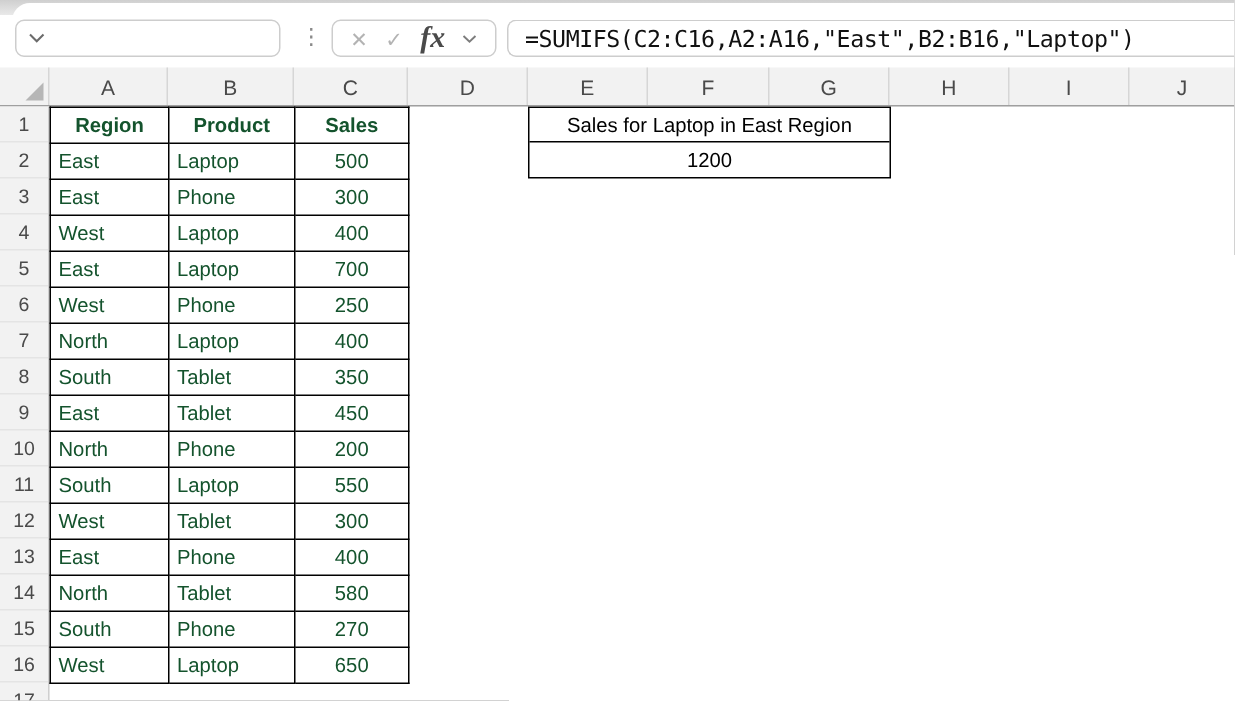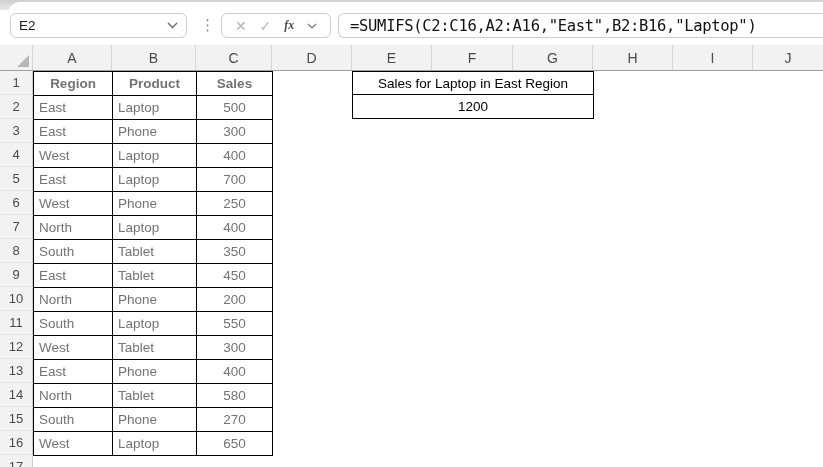--- a/index.html
+++ b/index.html
@@ -23,21 +23,21 @@
   .kebab{ position:absolute; left:200px; top:12px; width:14px; height:26px;
     color:#8a8a8a; font-size:15px; line-height:26px; text-align:center; }
   .fxbtns{
     position:absolute; left:221px; top:13px; width:110px; height:25px;
     background:#fff; border:1px solid #cdcdcd; border-radius:6px;
     display:flex; align-items:center; justify-content:space-evenly;
   }
   .btn-x{ color:#b3b3b3; font-size:14px; }
   .btn-check{ color:#b3b3b3; font-size:14px; }
   .btn-fx{ color:#4a4a4a; font-style:italic; font-weight:bold;
-    font-family:"Liberation Serif", serif; font-size:12px; }
+    font-family:"Liberation Serif", serif; font-size:20px; }
   .chev{ display:inline-block; }
   .formulabox{
     position:absolute; left:338px; top:13px; width:485px; height:25px;
     background:#fff; border:1px solid #cdcdcd; border-right:none;
     border-radius:6px 0 0 6px; display:flex; align-items:center;
     padding-left:11px; overflow:hidden;
   }
   .formula-text{
     font-family:"DejaVu Sans Mono","Liberation Mono",monospace;
     font-size:15.5px; color:#111; white-space:nowrap; letter-spacing:-0.3px;
@@ -64,21 +64,21 @@
   .rowhead{
     width:100%; height:24px; display:flex; align-items:center; justify-content:center;
     font-size:13px; color:#4a4a4a; border-bottom:1px solid #e4e4e4;
   }
   
   .datatable{
     position:absolute; left:33px; top:71px;
     border-collapse:collapse; table-layout:fixed; width:239px;
   }
   .datatable th, .datatable td{
-    border:1px solid #000; height:24px; font-size:13.5px; color:#737373;
+    border:1px solid #000; height:24px; font-size:13.5px; color:#14532d;
     padding:0 5px; overflow:hidden; white-space:nowrap;
   }
   .datatable th{ font-weight:bold; text-align:center; }
   .datatable td.c-region, .datatable td.c-product{ text-align:left;margin-left:36px; }
   .datatable td.c-sales{ text-align:center; }
   
   .summary{
     position:absolute; left:352px; top:71px; width:242px; height:48px;
     border:1px solid #000; background:#fff;
   }
@@ -95,21 +95,20 @@
 </head>
 <body>
 
 <div class="app">
 
   <div class="topbar">
     <div class="ribbon-edge"></div>
     <div class="bar-panel"></div>
 
     <div class="namebox">
-      <span class="nb-text">E2</span>
       <svg class="chev" width="11" height="7" viewBox="0 0 11 7">
           <polyline points="1,1 5.5,5.5 10,1" fill="none" stroke="#6b6b6b" stroke-width="1.4"></polyline>
         </svg>
     </div>
 
     <div class="kebab">⋮</div>
 
     <div class="fxbtns">
       <span class="btn-x">✕</span>
       <span class="btn-check">✓</span>

